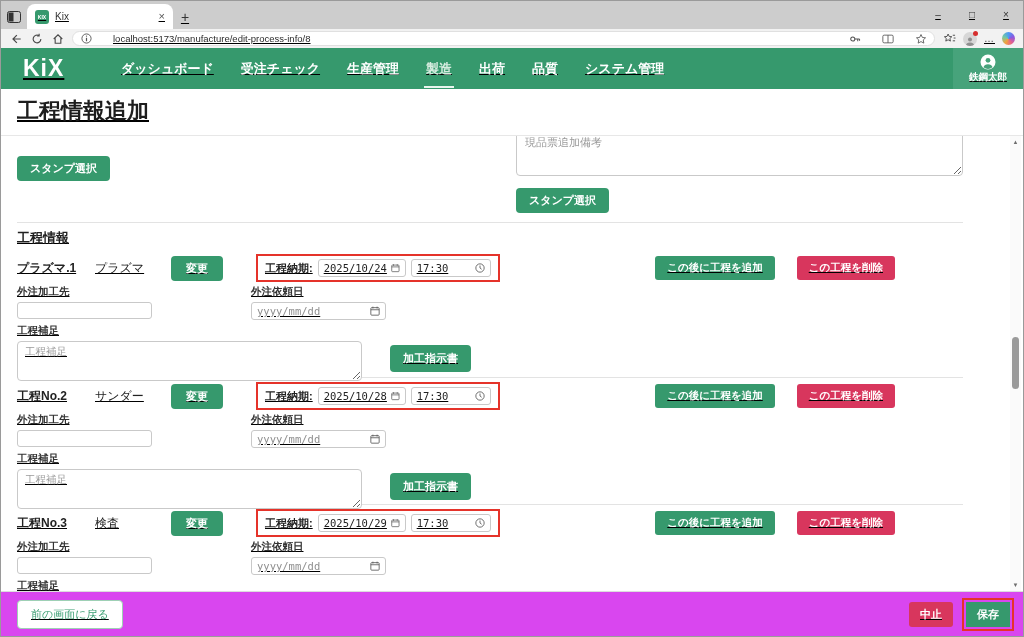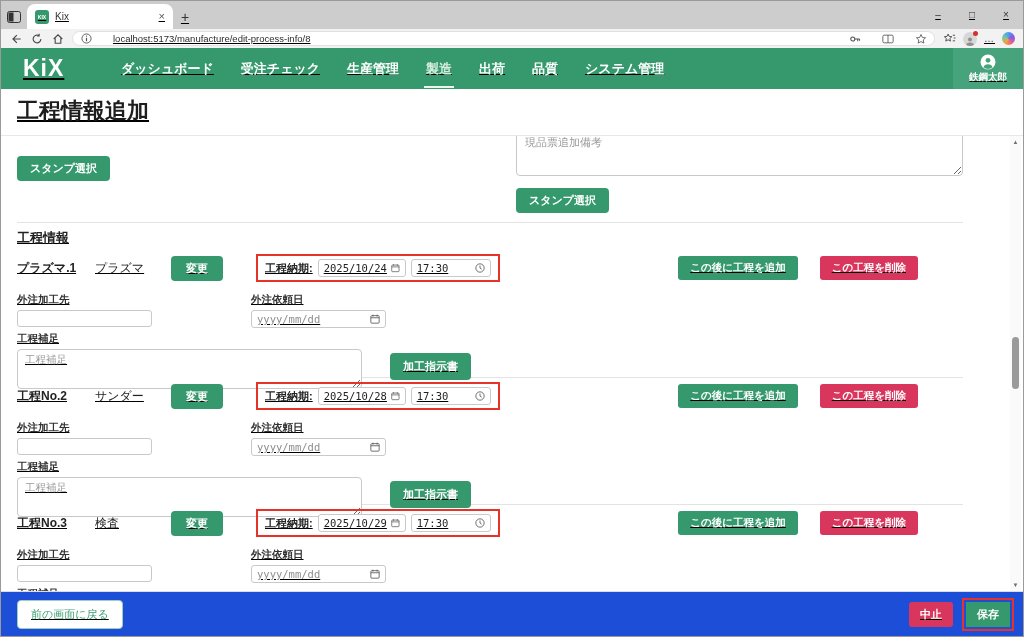--- a/index.html
+++ b/index.html
@@ -76,24 +76,24 @@
   .deadline-box { margin-left:33px; border:2px solid #e5332a; display:flex; align-items:center;
     gap:5px; padding:3px 7px; }
   .deadline-label { font-size:11px; font-weight:bold; color:#222; }
   .fakefield { height:18px; border:1px solid #c9c9c9; border-radius:3px; background:#fff;
     display:flex; align-items:center; padding:0 5px; gap:4px;
     font-family:"DejaVu Sans Mono", monospace; font-size:10.5px; color:#222; }
   .fakefield .ff-text { flex:1; white-space:nowrap; }
   .fakefield.date { width:88px; }
   .fakefield.time { width:80px; }
   .fakefield .ghost { color:#8f8f8f; }
-  .row-actions { margin-left:auto; margin-right:45px; display:flex; gap:22px; }
+  .row-actions { margin-left:auto; margin-right:68px; display:flex; gap:22px; }
   .row-actions .btn { padding:5px 12px; font-size:10.5px; border-radius:3px; }
 
-  .field-line { display:flex; margin-top:12px; }
+  .field-line { display:flex; margin-top:4px; }
   .fgroup { display:flex; flex-direction:column; }
   .fgroup.left { width:234px; }
   .flabel { font-size:10.5px; font-weight:bold; color:#333; margin-bottom:3px; }
   .text-input { width:135px; height:17px; border:1px solid #c9c9c9; border-radius:3px;
     font-size:10.5px; padding:0 5px; font-family:inherit; color:#333; }
   .fakefield.req-date { width:135px; }
 
   .note-block { margin-top:4px; }
   .note-line { display:flex; align-items:flex-start; }
   .note-line textarea { width:345px; height:40px; border:1px solid #c9c9c9; border-radius:4px;
@@ -103,21 +103,21 @@
   
   .scrollbar { position:absolute; top:0; right:2px; bottom:0; width:11px; background:#fafafa; }
   .sb-arrow { width:11px; height:12px; display:flex; align-items:center; justify-content:center;
     font-size:6px; color:#6d6d6d; }
   .sb-arrow.down { position:absolute; bottom:0; }
   .sb-thumb { position:absolute; top:201px; left:2px; width:7px; height:52px;
     background:#9a9a9a; border-radius:4px; }
 
   
   .footer { height:45px; border-top:1px solid #ddd; display:flex; align-items:center;
-    padding:0 9px 0 16px; flex:none; background:#1d4ed8; }
+    padding:0 9px 0 16px; flex:none; background:#d946ef; }
   .back-btn { background:#fff; border:1px solid #9ed0b5; color:#3a9e72; border-radius:4px;
     padding:6px 13px; font-size:11px; font-family:inherit; cursor:pointer; }
   .footer-right { margin-left:auto; display:flex; align-items:center; gap:9px; }
   .cancel-btn { padding:5px 11px; font-size:11px; border-radius:3px; }
   .save-outline { border:2px solid #e5332a; padding:2px; }
   .save-btn { padding:5px 11px; font-size:11px; border-radius:0; }
 
   svg { display:block; }
 </style>
 </head>

